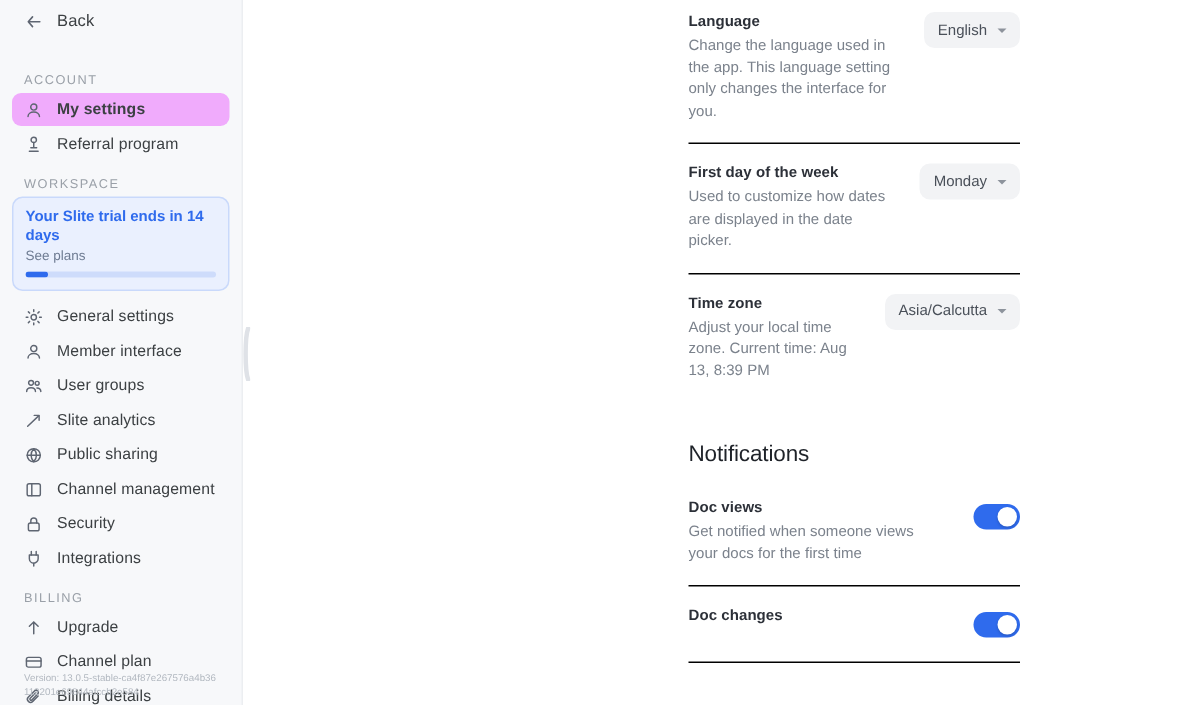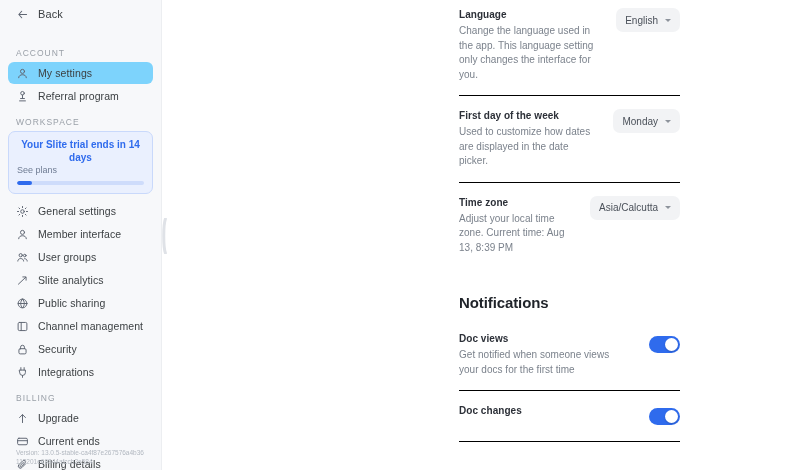--- a/index.html
+++ b/index.html
@@ -32,35 +32,35 @@
   .sec-title {
     font-size: 8.5px; letter-spacing: 1px; color: #9aa0a8;
     text-transform: uppercase; padding: 0 8px; margin: 10px 0 4px;
     font-weight: 500;
   }
   .nav-item {
     display: flex; align-items: center; gap: 9px;
     height: 22px; padding: 0 8px; border-radius: 6px;
     cursor: pointer; margin-bottom: 1px;
   }
-  .nav-item.active { background: #7dd3fc; }
+  .nav-item.active { background: #f0abfc; font-weight: bold; }
   .nav-label { font-size: 10.5px; color: #3c4043; letter-spacing: .1px; white-space: nowrap; }
   .ico { width: 13px; height: 13px; flex: 0 0 13px; display: block; color: #5f6672; }
   .ico svg { display: block; width: 13px; height: 13px; }
 
   
   .trial-card {
     margin: 2px 0 6px;
     background: #eaf0fe;
     border: 1px solid #c9d9fb;
     border-radius: 7px;
     padding: 6px 8px 8px;
     cursor: pointer;
   }
-  .trial-title { font-size: 10px; color: #2f6bed; font-weight: 700; line-height: 13px; text-align: center; }
+  .trial-title { font-size: 10px; color: #2f6bed; font-weight: 700; line-height: 13px; }
   .trial-sub { font-size: 9px; color: #6f7c93; margin-top: 1px; }
   .trial-bar { margin-top: 6px; height: 4px; border-radius: 3px; background: #cedcfb; overflow: hidden; }
   .trial-bar > i { display: block; height: 100%; border-radius: 3px; background: #2f6bed; }
 
   .version {
     position: absolute; left: 8px; right: 8px; bottom: 4px;
     font-size: 6.5px; line-height: 8.5px; color: #b2b8c0;
     padding: 0 8px; word-break: break-all;
   }
 
@@ -84,21 +84,21 @@
     min-height: 46px;
   }
   .row.first { padding-top: 8px; }
   .row.noborder { border-bottom: none; }
   .row-text { max-width: 292px; }
   .row-title { font-size: 10px; font-weight: 700; color: #2c3038; line-height: 14px; letter-spacing: .05px; }
   .row-desc { font-size: 10px; color: #7b828c; line-height: 14.5px; margin-top: 2px; letter-spacing: .02px; }
   .row-ctl { flex: 0 0 auto; display: flex; align-items: center; justify-content: flex-end; min-height: 24px; }
 
   .section-head {
-    font-size: 15px; font-weight: 700; color: #1f2329;
+    font-size: 15px; font-weight: 400; color: #1f2329;
     padding-top: 26px; padding-bottom: 8px; letter-spacing: -.1px;
   }
 
   
   .dd {
     display: inline-flex; align-items: center; gap: 7px;
     background: #f2f3f5; border: none; border-radius: 7px;
     height: 24px; padding: 0 9px; cursor: pointer;
     font-size: 10px; color: #4a5059; font-family: inherit;
     white-space: nowrap;
@@ -249,21 +249,21 @@
       </span>
       <span class="nav-label">Upgrade</span>
     </div>
     <div class="nav-item">
       <span class="ico">
         <svg viewBox="0 0 16 16" fill="none" stroke="#5f6672" stroke-width="1.2" stroke-linecap="round" stroke-linejoin="round">
           <rect x="2" y="4" width="12" height="8" rx="1.6"></rect>
             <path d="M2 7h12"></path>
         </svg>
       </span>
-      <span class="nav-label">Current ends</span>
+      <span class="nav-label">Channel plan</span>
     </div>
     <div class="nav-item">
       <span class="ico">
         <svg viewBox="0 0 16 16" fill="none" stroke="#5f6672" stroke-width="1.2" stroke-linecap="round" stroke-linejoin="round">
           <path d="M11.6 7.4l-4.4 4.4a2.5 2.5 0 0 1-3.6-3.6l5-5a1.8 1.8 0 0 1 2.6 2.6l-4.8 4.8a.9.9 0 0 1-1.3-1.3l4.3-4.3"></path>
         </svg>
       </span>
       <span class="nav-label">Billing details</span>
     </div>
 

